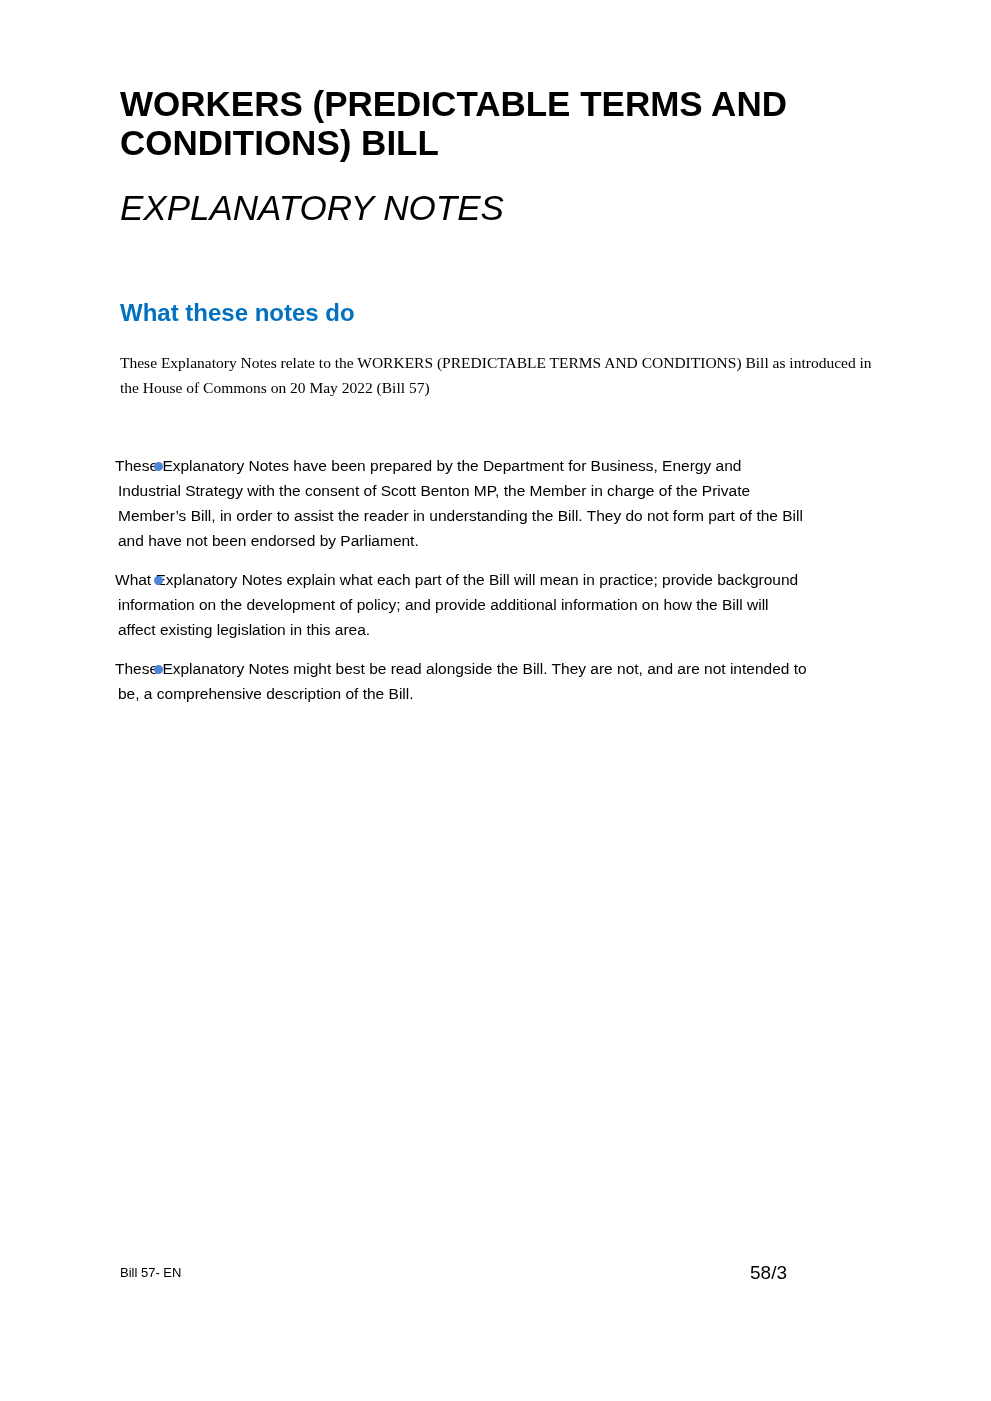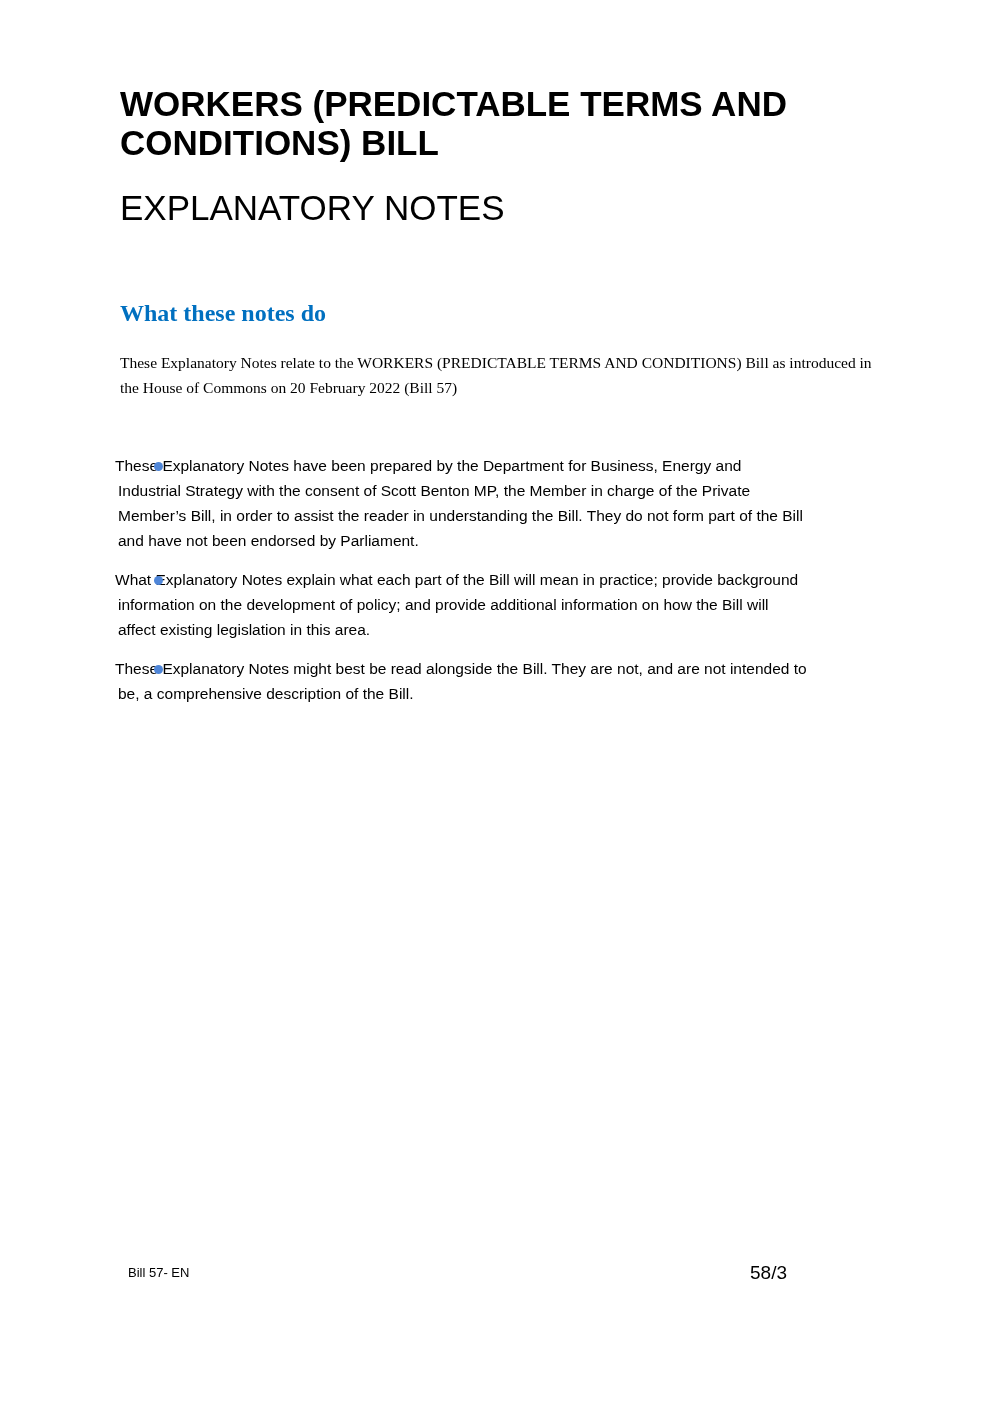--- a/index.html
+++ b/index.html
@@ -33,26 +33,27 @@
     }
     .subtitle {
       position: absolute;
       left: 120px;
       top: 186px;
       font-family: "Liberation Sans", sans-serif;
       font-weight: normal;
       font-size: 35px;
       line-height: 44px;
       margin: 0;
+      font-style: italic;
     }
     .section-heading {
       position: absolute;
       left: 120px;
       top: 297px;
-      font-family: Liberation Serif, serif;
+      font-family: Liberation Sans, sans-serif;
       font-weight: bold;
       font-size: 24px;
       line-height: 32px;
       color: #0070c0;
       margin: 0;
     }
     .intro {
       position: absolute;
       left: 120px;
       top: 350px;
@@ -93,41 +94,40 @@
       display: block;
       text-indent: -3px;
     }
     .footer-left {
       position: absolute;
       left: 120px;
       top: 1265px;
       font-family: "Liberation Sans", sans-serif;
       font-size: 13px;
       line-height: 16px;
-      margin-left: 8px;
     }
     .footer-right {
       position: absolute;
       left: 750px;
       top: 1265px;
       font-family: "Liberation Sans", sans-serif;
       font-size: 19px;
       line-height: 16px;
     }
   </style>
 </head>
 <body>
 
 <div class="page">
   <h1 class="title">WORKERS (PREDICTABLE TERMS AND CONDITIONS) BILL</h1>
   <h2 class="subtitle">EXPLANATORY NOTES</h2>
 
   <h3 class="section-heading">What these notes do</h3>
 
-  <p class="intro">These Explanatory Notes relate to the WORKERS (PREDICTABLE TERMS AND CONDITIONS) Bill as introduced in the House of Commons on 20 February 2022 (Bill 57)</p>
+  <p class="intro">These Explanatory Notes relate to the WORKERS (PREDICTABLE TERMS AND CONDITIONS) Bill as introduced in the House of Commons on 20 May 2022 (Bill 57)</p>
 
   <ul class="bullets">
     <li class="bullet-item">
       <span class="bullet-dot"></span>
       <span class="bullet-text">These Explanatory Notes have been prepared by the Department for Business, Energy and Industrial Strategy with the consent of Scott Benton MP, the Member in charge of the Private Member’s Bill, in order to assist the reader in understanding the Bill. They do not form part of the Bill and have not been endorsed by Parliament.</span>
     </li>
     <li class="bullet-item">
       <span class="bullet-dot"></span>
       <span class="bullet-text">What Explanatory Notes explain what each part of the Bill will mean in practice; provide background information on the development of policy; and provide additional information on how the Bill will affect existing legislation in this area.</span>
     </li>

